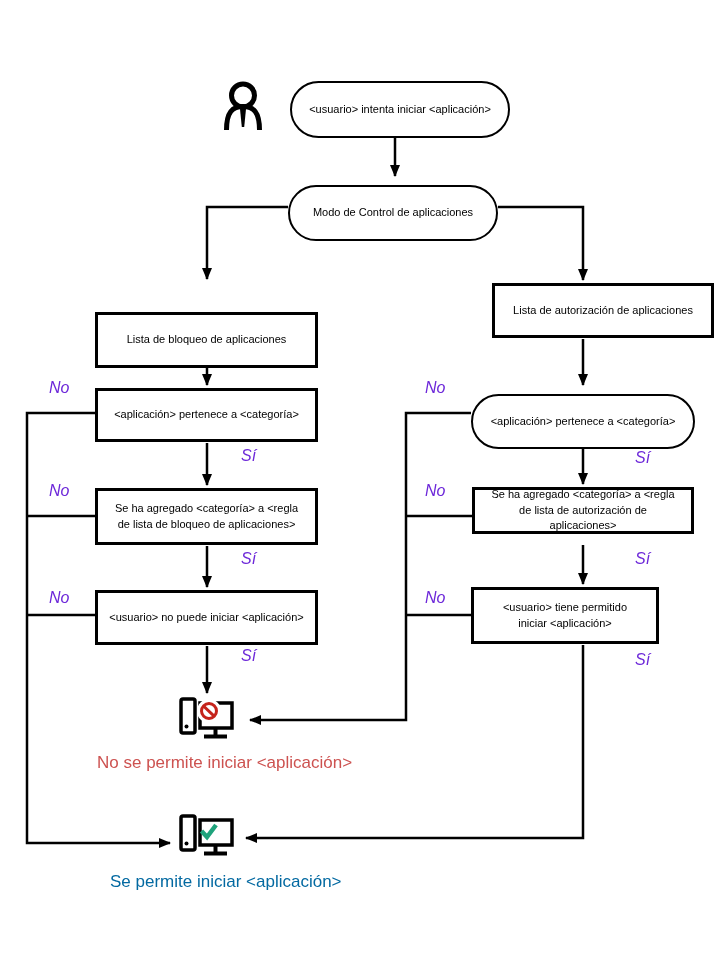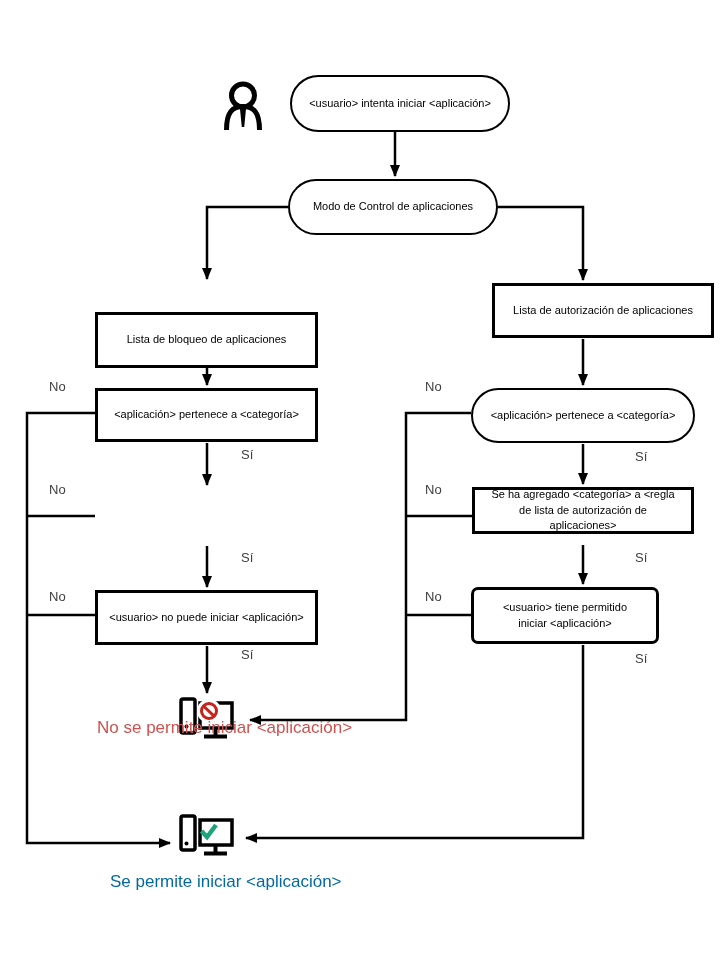--- a/index.html
+++ b/index.html
@@ -6,39 +6,39 @@
   .canvas{
     position:relative;width:720px;height:960px;background:#ffffff;
     font-family:"Liberation Sans",sans-serif;overflow:hidden;
   }
   svg.wires{position:absolute;left:0;top:0;width:720px;height:960px;}
   .node{
     position:absolute;display:flex;align-items:center;justify-content:center;
     text-align:center;font-size:11px;color:#000;line-height:1.4;
     background:#fff;border:3px solid #000;box-sizing:border-box;padding:0 10px;
   }
-  .pill{border-width:2px;border-radius:30px;}
+  .pill{border-width:2px;border-radius:30px;margin-top:6px;}
   .lbl{
-    position:absolute;font-size:13px;color:#404040;white-space:nowrap;
+    position:absolute;font-size:16px;color:#6d28d9;white-space:nowrap;font-style:italic;
   }
   .result-text{position:absolute;font-size:17px;white-space:nowrap;}
-  #denied-text{left:97px;top:718px;color:#cd5250;}
+  #denied-text{left:97px;top:753px;color:#cd5250;}
   #allowed-text{left:110px;top:872px;color:#0369a1;}
 
   
   #node-start{left:290px;top:75px;width:220px;height:57px;}
   #node-mode{left:288px;top:179px;width:210px;height:56px;text-align:center;}
   #node-blocklist{left:95px;top:282px;width:223px;height:56px;margin-top:30px;}
   #node-allowlist{left:492px;top:283px;width:222px;height:55px;}
   #node-l-decision{left:95px;top:388px;width:223px;height:54px;}
   #node-l-rule{left:95px;top:488px;width:223px;height:57px;}
   #node-l-outcome{left:95px;top:590px;width:223px;height:55px;}
   #node-r-decision{left:471px;top:388px;width:224px;height:55px;border-radius:28px;}
   #node-r-rule{left:472px;top:487px;width:222px;height:47px;}
-  #node-r-outcome{left:471px;top:587px;width:188px;height:57px;padding:0 24px;border-radius:7px;}
+  #node-r-outcome{left:471px;top:587px;width:188px;height:57px;padding:0 24px;}
 
   
   #no-l1{left:49px;top:379px;}  #no-l2{left:49px;top:482px;}  #no-l3{left:49px;top:589px;}
   #no-r1{left:425px;top:379px;} #no-r2{left:425px;top:482px;} #no-r3{left:425px;top:589px;}
   #si-l1{left:241px;top:447px;} #si-l2{left:241px;top:550px;} #si-l3{left:241px;top:647px;}
   #si-r1{left:635px;top:449px;} #si-r2{left:635px;top:550px;} #si-r3{left:635px;top:651px;}
 </style>
 </head>
 <body>
 
@@ -101,20 +101,21 @@
       <line x1="204" y1="853.5" x2="227" y2="853.5" stroke="#000" stroke-width="4"></line>
       <polyline points="201.5,831 207,837 216,825" fill="none" stroke="#1fa37c" stroke-width="4.5"></polyline>
     </g>
   </svg>
 
   <div class="node pill" id="node-start">&lt;usuario&gt; intenta iniciar &lt;aplicación&gt;</div>
   <div class="node pill" id="node-mode">Modo de Control de aplicaciones</div>
   <div class="node" id="node-blocklist">Lista de bloqueo de aplicaciones</div>
   <div class="node" id="node-allowlist">Lista de autorización de aplicaciones</div>
   <div class="node" id="node-l-decision">&lt;aplicación&gt; pertenece a &lt;categoría&gt;</div>
+  <div class="node" id="node-l-rule">Se ha agregado  &lt;categoría&gt; a &lt;regla de lista de bloqueo de aplicaciones&gt;</div>
   <div class="node" id="node-l-outcome">&lt;usuario&gt; no puede iniciar &lt;aplicación&gt;</div>
   <div class="node pill" id="node-r-decision">&lt;aplicación&gt; pertenece a &lt;categoría&gt;</div>
   <div class="node" id="node-r-rule">Se ha agregado &lt;categoría&gt; a &lt;regla de lista de autorización de aplicaciones&gt;</div>
   <div class="node" id="node-r-outcome">&lt;usuario&gt; tiene permitido iniciar &lt;aplicación&gt;</div>
 
   <span class="lbl" id="no-l1">No</span>
   <span class="lbl" id="no-l2">No</span>
   <span class="lbl" id="no-l3">No</span>
   <span class="lbl" id="no-r1">No</span>
   <span class="lbl" id="no-r2">No</span>

